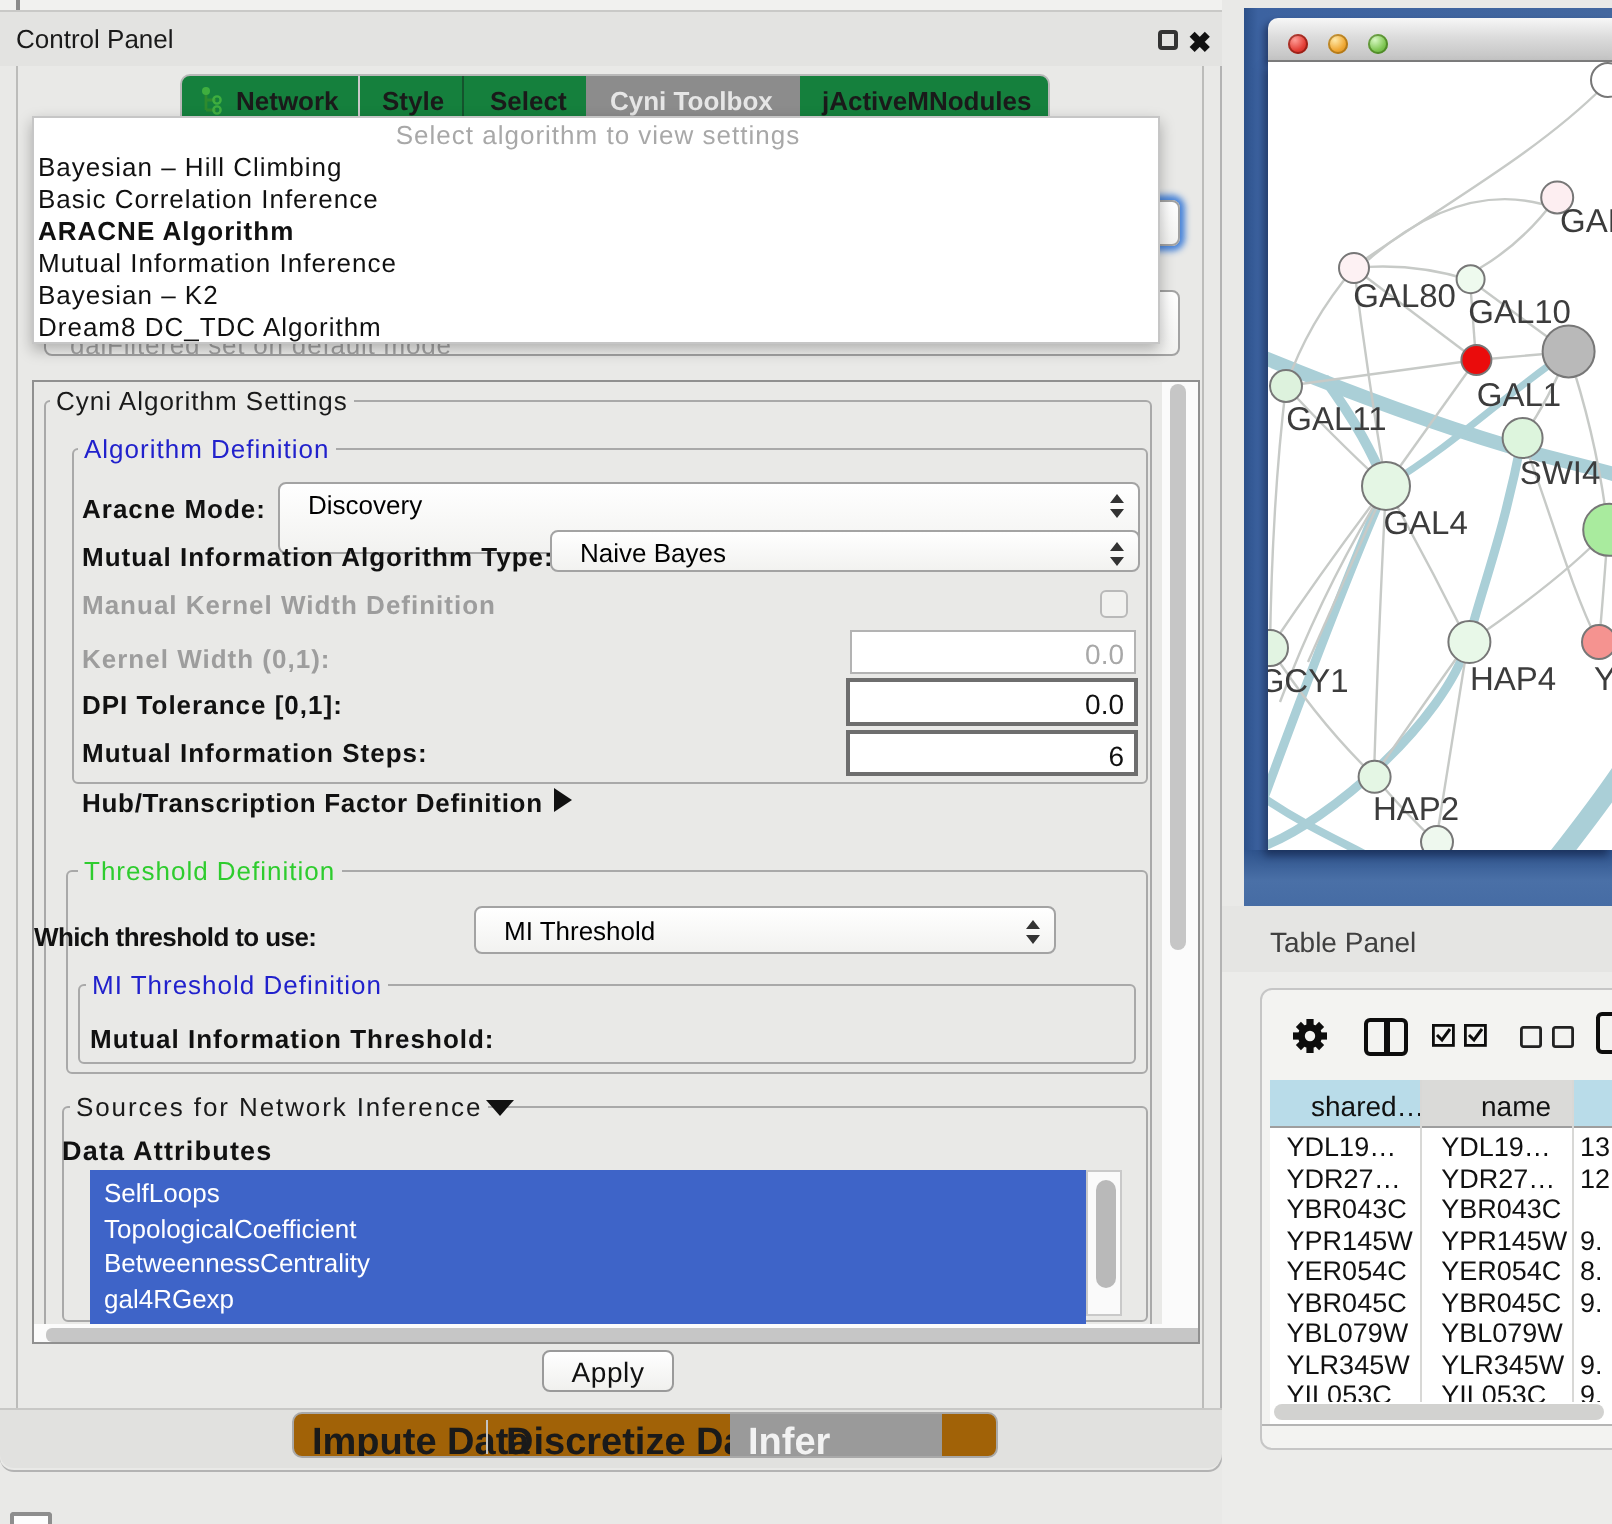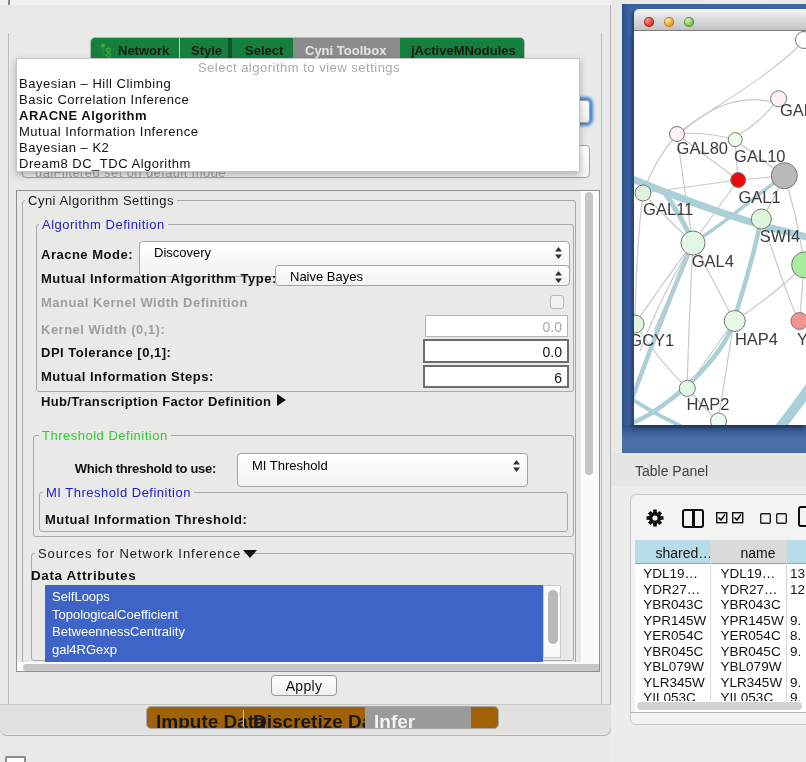--- a/index.html
+++ b/index.html
@@ -13,34 +13,39 @@
   .field { position:absolute; background:#ffffff; text-align:right; font-size:14px; padding-right:5px; }
   .blabel { position:absolute; font-size:13px; font-weight:bold; color:#111; white-space:nowrap; letter-spacing:0.5px; }
 </style>
 </head>
 <body>
 
 <div class="abs" style="left:0;top:0;width:620px;height:5px;background:#f1f1ef;"></div>
 <div class="abs" style="left:8px;top:0;width:2px;height:5px;background:#8a8a8a;"></div>
 <div class="abs" id="control-panel" style="left:0;top:5px;width:611px;height:731px;background:#e9e9e7;border-right:1px solid #b3b3b3;border-bottom:1px solid #b3b3b3;border-radius:0 0 7px 7px;">
 
+  <div class="abs" style="left:0;top:0;width:611px;height:28px;background:#e3e3e1;border-top:1px solid #c9c9c7;">
+    <div class="abs" style="left:8px;top:6px;font-size:13px;color:#1a1a1a;">Control Panel</div>
+    <div class="abs" style="left:579px;top:9px;width:10px;height:10px;border:2px solid #333;border-radius:2px;"></div>
+    <div class="abs" style="left:594px;top:7px;font-size:14px;font-weight:bold;color:#111;">✖</div>
+  </div>
   <div class="abs" style="left:8px;top:28px;width:1px;height:698px;background:#bcbcba;"></div>
   <div class="abs" style="left:601px;top:28px;width:1px;height:698px;background:#bcbcba;"></div>
 
   <div class="abs" id="tabs" style="left:90px;top:32px;width:435px;height:26px;background:#15803d;border:1px solid #b9b9b9;border-radius:5px 5px 0 0;overflow:hidden;font-size:13px;font-weight:bold;color:#1a1a1a;">
     <div class="abs" style="left:0;top:0;width:89px;height:26px;border-right:1px solid #c9c9c9;">
       <svg class="abs" style="left:8px;top:5px;" width="12" height="15" viewBox="0 0 12 15">
         <path d="M4 3 L4 12 M4 7 L9 7 M4 12 L9 12" stroke="#2e8b2e" stroke-width="1.4" fill="none"></path>
         <circle cx="4" cy="2.5" r="2" fill="#3fae3f"></circle>
         <circle cx="9.5" cy="7" r="1.8" fill="none" stroke="#3fae3f" stroke-width="1.2"></circle>
         <circle cx="9.5" cy="12" r="1.8" fill="none" stroke="#3fae3f" stroke-width="1.2"></circle>
       </svg>
       <div class="abs" style="left:27px;top:5px;">Network</div>
     </div>
-    <div class="abs" style="left:89px;top:0;width:52px;height:26px;border-right:4px solid #14532d;">
+    <div class="abs" style="left:89px;top:0;width:52px;height:26px;border-right:1px solid #14532d;">
         <div class="abs" style="left:11px;top:5px;">Style</div>
       </div>
     <div class="abs" style="left:141px;top:0;width:61px;height:26px;">
         <div class="abs" style="left:13px;top:5px;">Select</div>
       </div>
     <div class="abs" style="left:202px;top:0;width:107px;height:26px;background:#8c8c8c;color:#e6e6e6;">
         <div class="abs" style="left:12px;top:5px;">Cyni Toolbox</div>
       </div>
     <div class="abs" style="left:309px;top:0;width:126px;height:26px;">
         <div class="abs" style="left:11px;top:5px;">jActiveMNodules</div>
@@ -80,22 +85,22 @@
     <div class="blabel" style="left:24px;top:154px;">DPI Tolerance [0,1]:</div>
     <div class="field" style="left:406px;top:148px;width:146px;height:24px;border:2px solid #6e6e6e;color:#111;padding-top:3px;">0.0</div>
     <div class="blabel" style="left:24px;top:178px;">Mutual Information Steps:</div>
     <div class="field" style="left:406px;top:174px;width:146px;height:23px;border:2px solid #6e6e6e;color:#111;padding-top:3px;">6</div>
 
     <div class="abs" style="left:24px;top:203px;font-size:13px;font-weight:bold;color:#111;letter-spacing:0.35px;">Hub/Transcription Factor Definition</div>
     <div class="abs" style="left:260px;top:203px;width:0;height:0;border-left:9px solid #111;border-top:6px solid transparent;border-bottom:6px solid transparent;"></div>
 
     <div class="groupbox" style="left:16px;top:244px;width:541px;height:102px;"></div>
     <div class="grouplabel" style="left:22px;top:238px;color:#2ecc2e;">Threshold Definition</div>
-    <div class="blabel" style="left:0;top:270px;width:199px;text-align:right;letter-spacing:-0.3px;">Which threshold to use:</div>
-    <div class="combo" style="left:220px;top:262px;width:291px;height:34px;">
+    <div class="blabel" style="left:0;top:270px;width:199px;letter-spacing:-0.3px;">Which threshold to use:</div>
+    <div class="combo" style="left:220px;top:262px;width:291px;height:24px;">
         <div class="abs" style="left:14px;top:4px;font-size:13px;">MI Threshold</div>
       <svg class="updown" width="9" height="18" viewBox="0 0 9 18" style="top:3px;">
           <path d="M4.5 3 L8 7.5 L1 7.5 Z M4.5 15 L1 10.5 L8 10.5 Z" fill="#333"></path>
         </svg>
       </div>
 
     <div class="groupbox" style="left:22px;top:301px;width:529px;height:40px;"></div>
     <div class="grouplabel" style="left:26px;top:295px;color:#2121cc;">MI Threshold Definition</div>
     <div class="blabel" style="left:28px;top:321px;">Mutual Information Threshold:</div>
 

